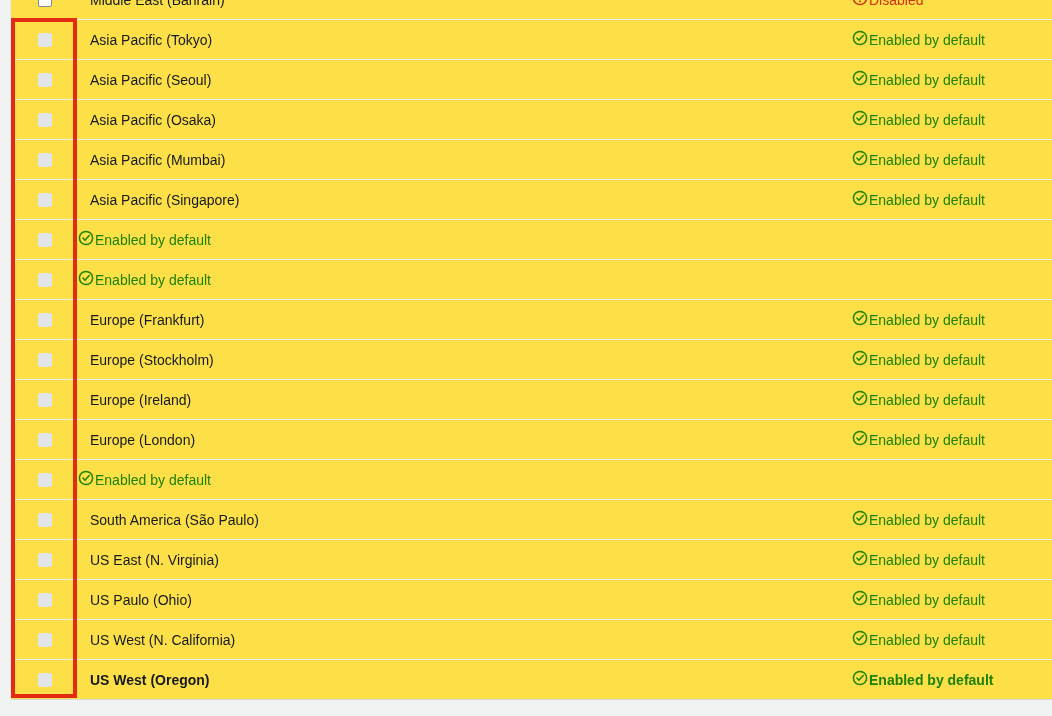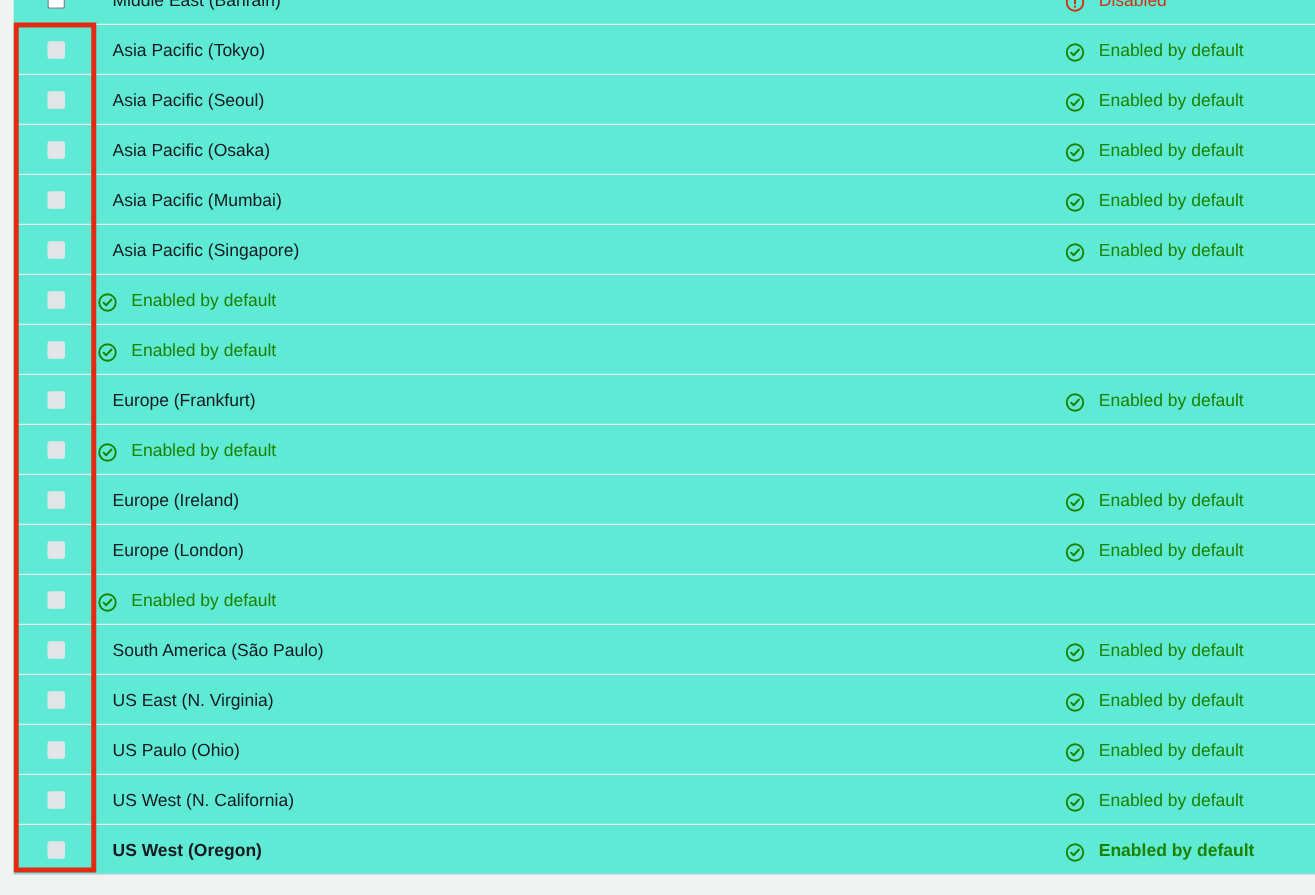--- a/index.html
+++ b/index.html
@@ -31,21 +31,21 @@
     background: #ffffff;
     border-left: 1px solid #e9ebed;
     border-right: 0;
   }
 
   .region-row {
     display: flex;
     align-items: center;
     height: 40px;
     border-bottom: 1px solid #e9ebed;
-    background: #5eead4;
+    background: #fde047;
   }
   .region-row:last-child { border-bottom: 1px solid #d5dbdb; font-weight: bold; }
 
   
   .cell-select {
     width: 67px;
     flex: 0 0 67px;
     display: flex;
     align-items: center;
     justify-content: center;
@@ -74,22 +74,22 @@
     line-height: 20px;
     color: #16191f;
     white-space: nowrap;
     overflow: hidden;
   }
 
   
   .cell-status {
     flex: 0 0 200px;
     display: flex;
-    align-items: flex-end;
-    gap: 11px;
+    align-items: flex-start;
+    gap: 1px;
     font-size: 14px;
     line-height: 20px;
     white-space: nowrap;
   }
   .cell-status.ok   { color: #1d8102; }
   .cell-status.bad  { color: #d13212; }
 
   .status-ico {
     width: 16px;
     height: 16px;
@@ -247,20 +247,21 @@
               <path d="M4.9 8.1 L6.9 10.2 L11.2 5.6" fill="none" stroke="#1d8102" stroke-width="1.5" stroke-linecap="round" stroke-linejoin="round"></path>
             </svg>
           </span>
           <span>Enabled by default</span>
         </div>
       </div>
       <div class="region-row">
         <div class="cell-select">
           <span class="cbox disabled"></span>
         </div>
+        <div class="cell-name">Europe (Stockholm)</div>
         <div class="cell-status ok">
           <span class="status-ico">
             <svg viewBox="0 0 16 16" aria-hidden="true">
               <circle cx="8" cy="8" r="6.6" fill="none" stroke="#1d8102" stroke-width="1.5"></circle>
               <path d="M4.9 8.1 L6.9 10.2 L11.2 5.6" fill="none" stroke="#1d8102" stroke-width="1.5" stroke-linecap="round" stroke-linejoin="round"></path>
             </svg>
           </span>
           <span>Enabled by default</span>
         </div>
       </div>

